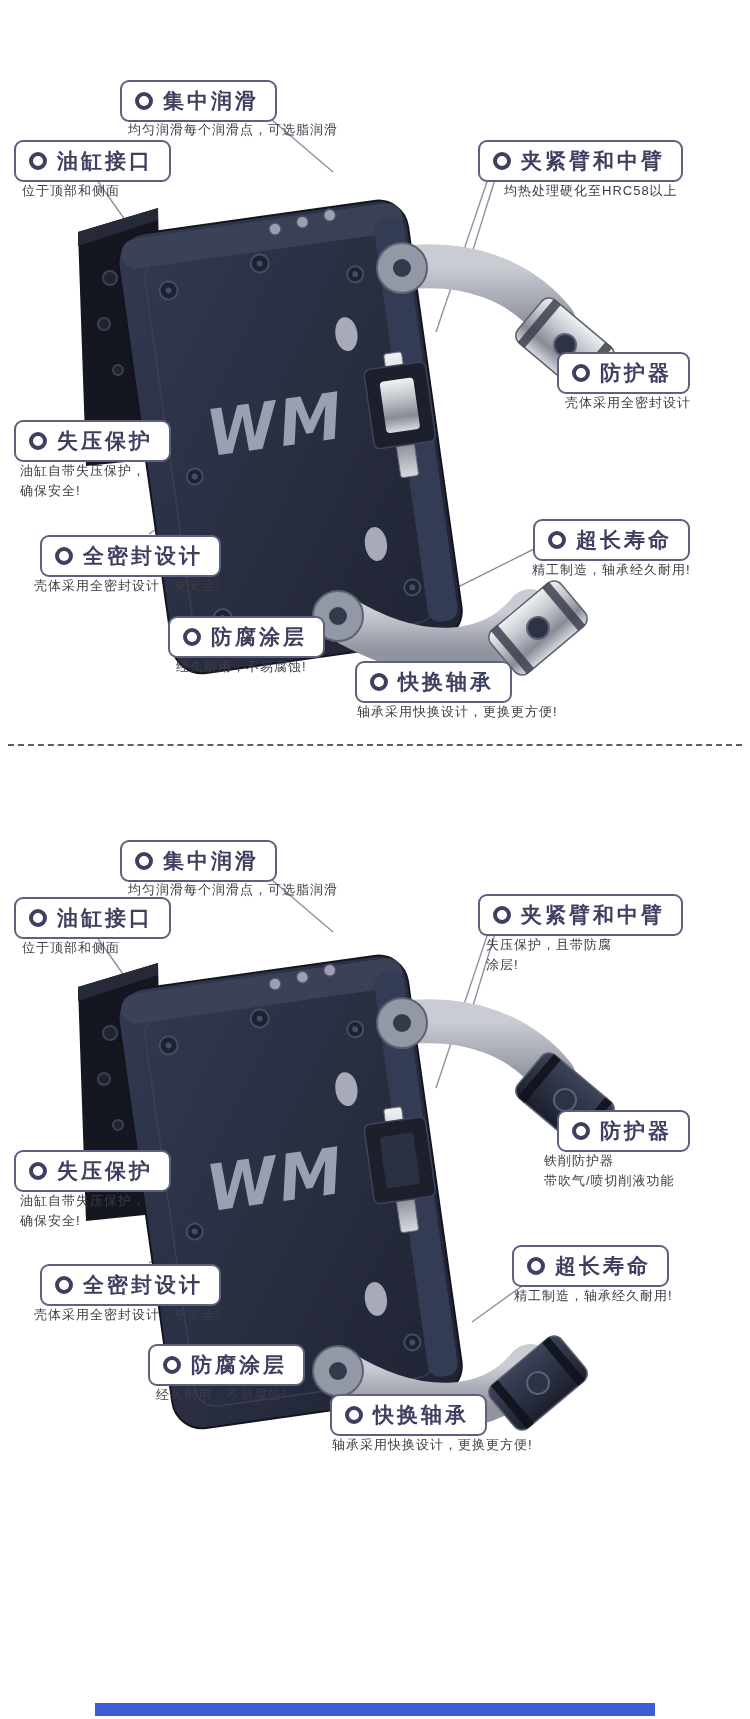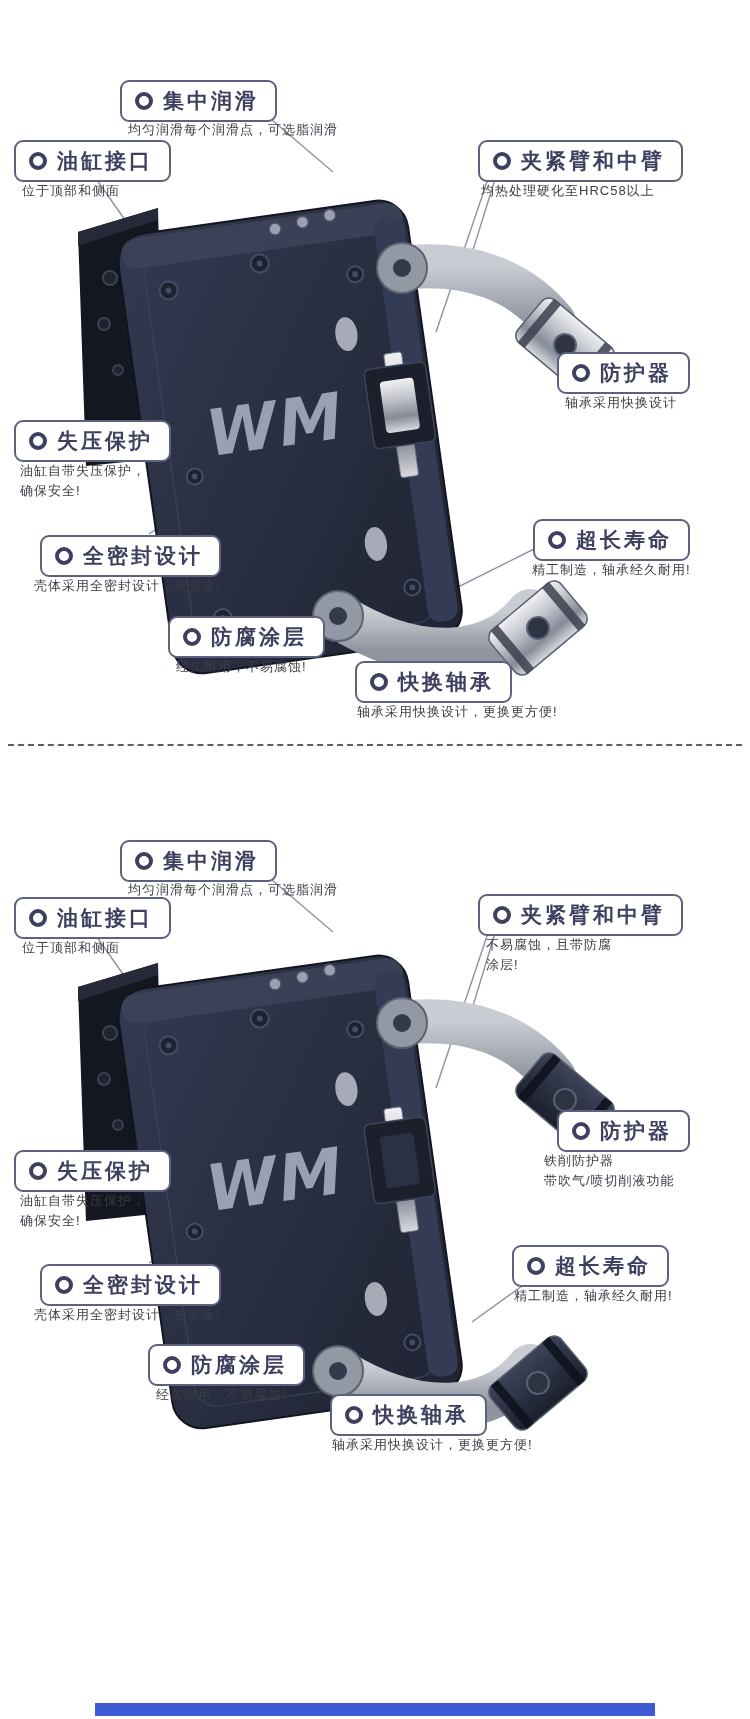--- a/index.html
+++ b/index.html
@@ -183,27 +183,27 @@
     <div class="callout" style="left:14px;top:140px">
       <span class="ring"></span>
       <span>油缸接口</span>
     </div>
     <div class="callout-desc" style="left:22px;top:181px">位于顶部和侧面</div>
 
     <div class="callout" style="left:478px;top:140px">
       <span class="ring"></span>
       <span>夹紧臂和中臂</span>
     </div>
-    <div class="callout-desc" style="left:481px;top:181px">均热处理硬化至HRC58以上</div>
+    <div class="callout-desc" style="left:504px;top:181px">均热处理硬化至HRC58以上</div>
 
     <div class="callout" style="left:557px;top:352px">
       <span class="ring"></span>
       <span>防护器</span>
     </div>
-    <div class="callout-desc" style="left:565px;top:393px">轴承采用快换设计</div>
+    <div class="callout-desc" style="left:565px;top:393px">壳体采用全密封设计</div>
 
     <div class="callout" style="left:14px;top:420px">
       <span class="ring"></span>
       <span>失压保护</span>
     </div>
     <div class="callout-desc" style="left:20px;top:461px">油缸自带失压保护，
 确保安全!</div>
 
     <div class="callout" style="left:40px;top:535px">
       <span class="ring"></span>
@@ -315,21 +315,21 @@
     <div class="callout" style="left:14px;top:897px">
       <span class="ring"></span>
       <span>油缸接口</span>
     </div>
     <div class="callout-desc" style="left:22px;top:938px">位于顶部和侧面</div>
 
     <div class="callout" style="left:478px;top:894px">
       <span class="ring"></span>
       <span>夹紧臂和中臂</span>
     </div>
-    <div class="callout-desc" style="left:486px;top:935px">不易腐蚀，且带防腐
+    <div class="callout-desc" style="left:486px;top:935px">失压保护，且带防腐
 涂层!</div>
 
     <div class="callout" style="left:557px;top:1110px">
       <span class="ring"></span>
       <span>防护器</span>
     </div>
     <div class="callout-desc" style="left:544px;top:1151px">铁削防护器
 带吹气/喷切削液功能</div>
 
     <div class="callout" style="left:14px;top:1150px">

